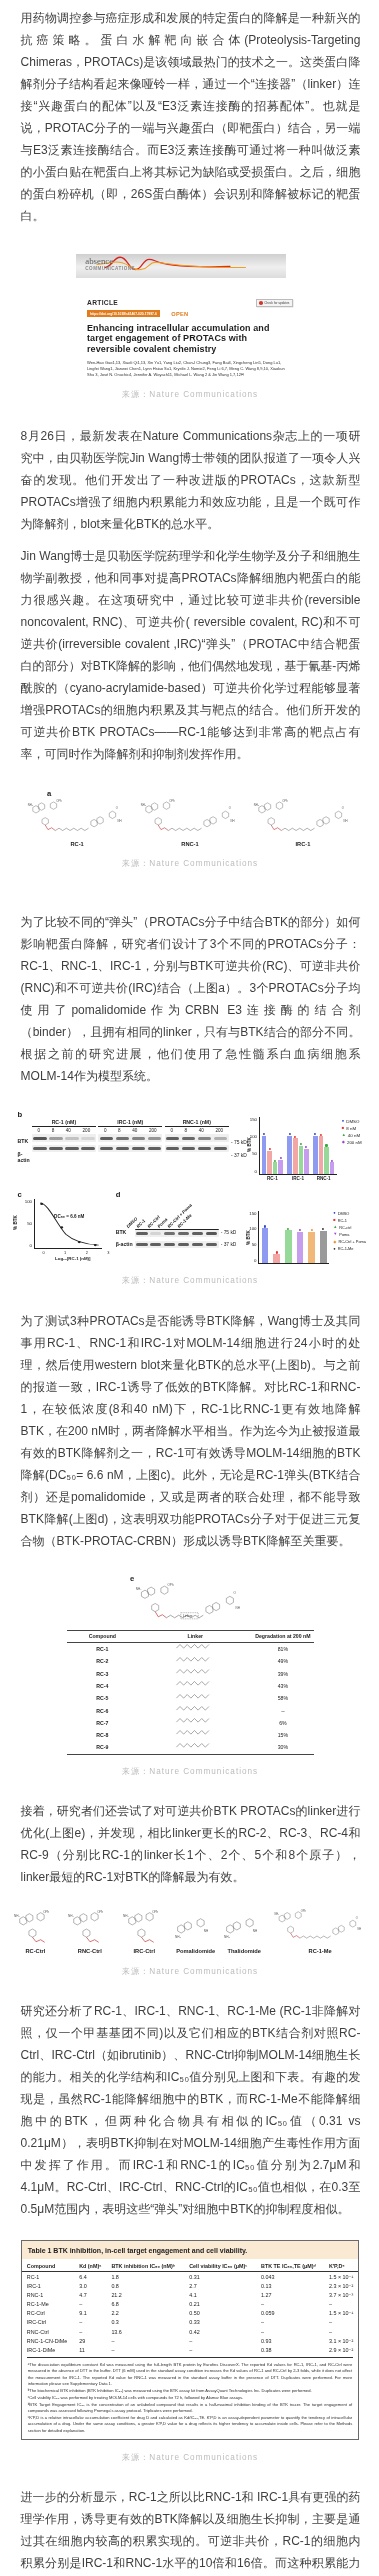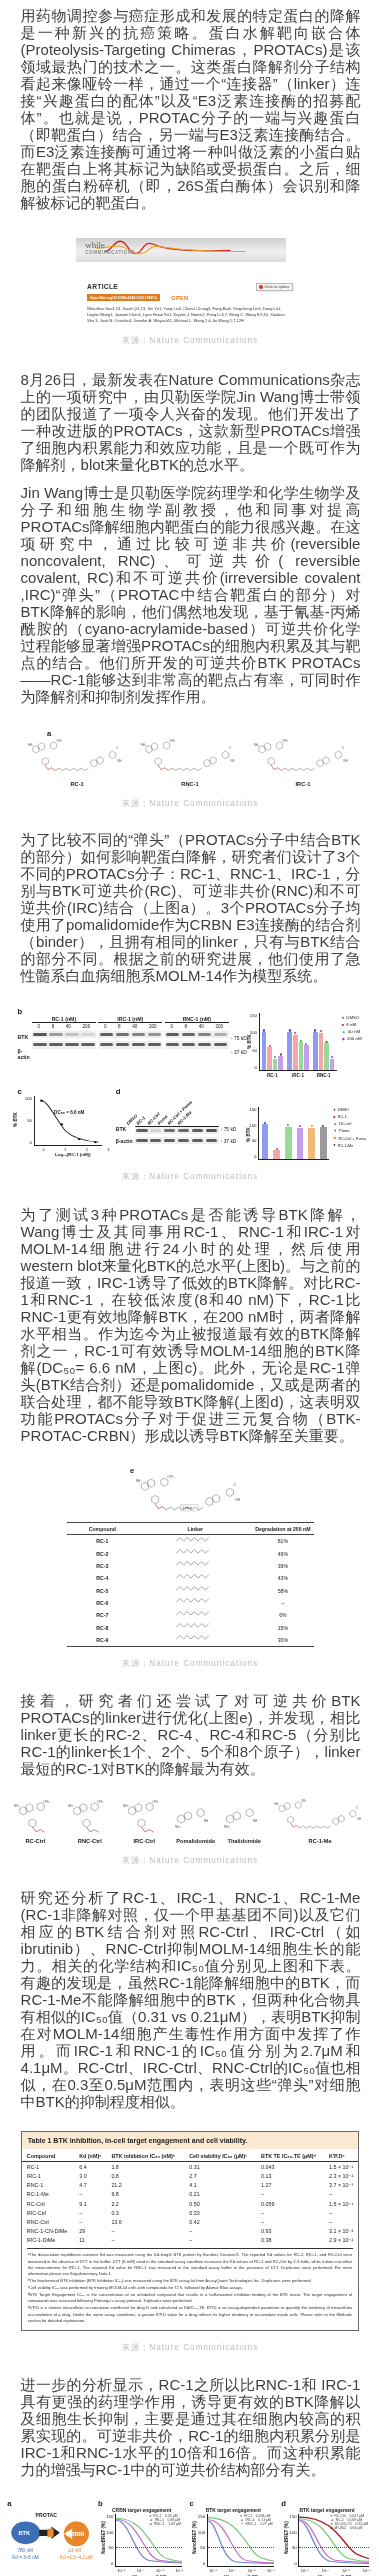--- a/index.html
+++ b/index.html
@@ -1,18 +1,18 @@
 <!DOCTYPE html>
 <html style="font-size:8.2px"><head>
 <meta charset="utf-8">
 <style>
   html,body{margin:0;padding:0;background:#fff;}
   body{width:380px;font-family:"Liberation Sans","DejaVu Sans",sans-serif;color:#3f3f3f;}
   .page{width:380px;overflow:hidden;background:#fff;}
-  .para{margin:0 19.6px 0 20.6px;font-size:15px;line-height:17px;text-align:justify;color:#3f3f3f;}
+  .para{margin:0 19.6px 0 20.6px;font-size:12px;line-height:22px;text-align:justify;color:#3f3f3f;}
   .caption{margin-top:11.3px;text-align:center;color:#bcbcbc;font-size:8.2px;letter-spacing:1px;}
   .fig{position:relative;}
   
   .nc-banner{margin:27px 0 0 76px;width:210px;height:24px;background:linear-gradient(180deg,#cfcfcf,#efefef 55%,#dcdcdc);position:relative;overflow:hidden;}
   .nc-logo{position:absolute;left:9.3px;top:3.1px;}
   .nc-name{font-family:"Liberation Serif","DejaVu Serif",serif;font-size:8.8px;color:#5a5a5a;line-height:8.8px;}
   .nc-comm{font-size:4.6px;font-weight:bold;color:#8a8a8a;letter-spacing:0.5px;}
   .nc-wave{position:absolute;left:0;top:0;}
   .paper{margin:20.6px 0 0 87px;width:206px;position:relative;}
   .p-row1{display:flex;justify-content:space-between;align-items:flex-start;}
@@ -132,36 +132,37 @@
   <div style="height:7.2px"></div>
   <p class="para">用药物调控参与癌症形成和发展的特定蛋白的降解是一种新兴的抗癌策略。蛋白水解靶向嵌合体(Proteolysis-Targeting Chimeras，PROTACs)是该领域最热门的技术之一。这类蛋白降解剂分子结构看起来像哑铃一样，通过一个“连接器”（linker）连接“兴趣蛋白的配体”以及“E3泛素连接酶的招募配体”。也就是说，PROTAC分子的一端与兴趣蛋白（即靶蛋白）结合，另一端与E3泛素连接酶结合。而E3泛素连接酶可通过将一种叫做泛素的小蛋白贴在靶蛋白上将其标记为缺陷或受损蛋白。之后，细胞的蛋白粉碎机（即，26S蛋白酶体）会识别和降解被标记的靶蛋白。</p>
 
   <section class="fig">
     <div class="nc-banner">
       <svg class="nc-wave" width="210" height="24" viewBox="0 0 408 46">
         <path d="M55,26 C70,26 72,6 86,6 C100,6 102,30 116,30 C128,30 130,10 142,10 C160,10 150,28 300,24" fill="none" stroke="#d8231e" stroke-width="2.5"></path>
         <path d="M40,20 C60,20 70,12 88,16 C108,21 108,32 126,30 C144,28 140,14 158,16 C200,21 230,26 330,26" fill="none" stroke="#efa01e" stroke-width="2"></path>
       </svg>
       <div class="nc-logo">
-        <div class="nc-name">while</div>
+        <div class="nc-name">absence</div>
         <div class="nc-comm">COMMUNICATIONS</div>
       </div>
     </div>
     <div class="paper">
       <div class="p-row1">
         <span class="p-article">ARTICLE</span>
         <span class="p-badge">
           <span class="dot"></span>
           <span>Check for updates</span>
         </span>
       </div>
       <div class="p-row2">
         <span class="p-doi">https://doi.org/10.1038/s41467-020-17997-6</span>
         <span class="p-open">OPEN</span>
       </div>
+      <div class="p-title">Enhancing intracellular accumulation and target engagement of PROTACs with reversible covalent chemistry</div>
       <div class="p-authors">Wen-Hao Guo1,13, Xiaoli Qi1,13, Xin Yu1, Yang Liu2, Chan-I Chung3, Fang Bai4, Xingcheng Lin5, Dong Lu1, Lingfei Wang1, Jianwei Chen1, Lynn Hsiao Su1, Krystle J. Nomie2, Feng Li 6,7, Meng C. Wang 8,9,10, Xiaokun Shu 3, José N. Onuchic4, Jennifer A. Woyach11, Michael L. Wang 2 &amp; Jin Wang 1,7,12✉</div>
     </div>
     <div class="caption">来源：Nature Communications</div>
   </section>
 
   <p class="para" style="margin-top:25px">8月26日，最新发表在Nature Communications杂志上的一项研究中，由贝勒医学院Jin Wang博士带领的团队报道了一项令人兴奋的发现。他们开发出了一种改进版的PROTACs，这款新型PROTACs增强了细胞内积累能力和效应功能，且是一个既可作为降解剂，blot来量化BTK的总水平。</p>
   <p class="para" style="margin-top:10.3px">Jin Wang博士是贝勒医学院药理学和化学生物学及分子和细胞生物学副教授，他和同事对提高PROTACs降解细胞内靶蛋白的能力很感兴趣。在这项研究中，通过比较可逆非共价(reversible noncovalent, RNC)、可逆共价( reversible covalent, RC)和不可逆共价(irreversible covalent ,IRC)“弹头”（PROTAC中结合靶蛋白的部分）对BTK降解的影响，他们偶然地发现，基于氰基-丙烯酰胺的（cyano-acrylamide-based）可逆共价化学过程能够显著增强PROTACs的细胞内积累及其与靶点的结合。他们所开发的可逆共价BTK PROTACs——RC-1能够达到非常高的靶点占有率，可同时作为降解剂和抑制剂发挥作用。</p>
 
   <section class="fig" style="margin-top:24px">
     <div class="panel-letter" style="margin-left:47px">a</div>
@@ -181,21 +182,21 @@
       <div class="molcell">
         <svg class="molsvg" width="106" height="42" viewBox="0 0 230 86">
             <use href="#mol-long"></use>
           </svg>
         <div class="mol-label">IRC-1</div>
       </div>
     </div>
     <div class="caption">来源：Nature Communications</div>
   </section>
 
-  <p class="para" style="margin-top:22px">为了比较不同的“弹头”（PROTACs分子中结合BTK的部分）如何影响靶蛋白降解，研究者们设计了3个不同的PROTACs分子：RC-1、RNC-1、IRC-1，分别与BTK可逆共价(RC)、可逆非共价(RNC)和不可逆共价(IRC)结合（上图a）。3个PROTACs分子均使用了pomalidomide作为CRBN E3连接酶的结合剂（binder），且拥有相同的linker，只有与BTK结合的部分不同。根据之前的研究进展，他们使用了急性髓系白血病细胞系MOLM-14作为模型系统。</p>
+  <p class="para" style="margin-top:42px">为了比较不同的“弹头”（PROTACs分子中结合BTK的部分）如何影响靶蛋白降解，研究者们设计了3个不同的PROTACs分子：RC-1、RNC-1、IRC-1，分别与BTK可逆共价(RC)、可逆非共价(RNC)和不可逆共价(IRC)结合（上图a）。3个PROTACs分子均使用了pomalidomide作为CRBN E3连接酶的结合剂（binder），且拥有相同的linker，只有与BTK结合的部分不同。根据之前的研究进展，他们使用了急性髓系白血病细胞系MOLM-14作为模型系统。</p>
 
   <section class="fig" style="margin-top:23px">
     <div class="row-flex" style="margin:0 10.3px 0 17.5px;gap:5.2px;">
       <div style="width:227px">
         <div class="panel-letter">b</div>
         <div class="blot-wrap">
           <div class="blot-left">
             <span>BTK</span>
             <span>β-actin</span>
           </div>
@@ -574,21 +575,21 @@
                 <use href="#zigzag"></use>
               </svg>
             </td>
             <td>30%</td>
           </tr>
         </tbody>
     </table>
     <div class="caption">来源：Nature Communications</div>
   </section>
 
-  <p class="para" style="margin-top:23px">接着，研究者们还尝试了对可逆共价BTK PROTACs的linker进行优化(上图e)，并发现，相比linker更长的RC-2、RC-4、RC-4和RC-5（分别比RC-1的linker长1个、2个、5个和8个原子），linker最短的RC-1对BTK的降解最为有效。</p>
+  <p class="para" style="margin-top:23px">接着，研究者们还尝试了对可逆共价BTK PROTACs的linker进行优化(上图e)，并发现，相比linker更长的RC-2、RC-3、RC-4和RC-9（分别比RC-1的linker长1个、2个、5个和8个原子），linker最短的RC-1对BTK的降解最为有效。</p>
 
   <section class="fig" style="margin-top:20.6px">
     <div class="molrow" style="margin:0 8.2px;align-items:flex-end">
       <div class="molcell">
         <svg class="molsvg" width="49" height="37" viewBox="0 0 96 66">
             <use href="#mol-short"></use>
           </svg>
         <div class="mol-label">RC-Ctrl</div>
       </div>
       <div class="molcell">

